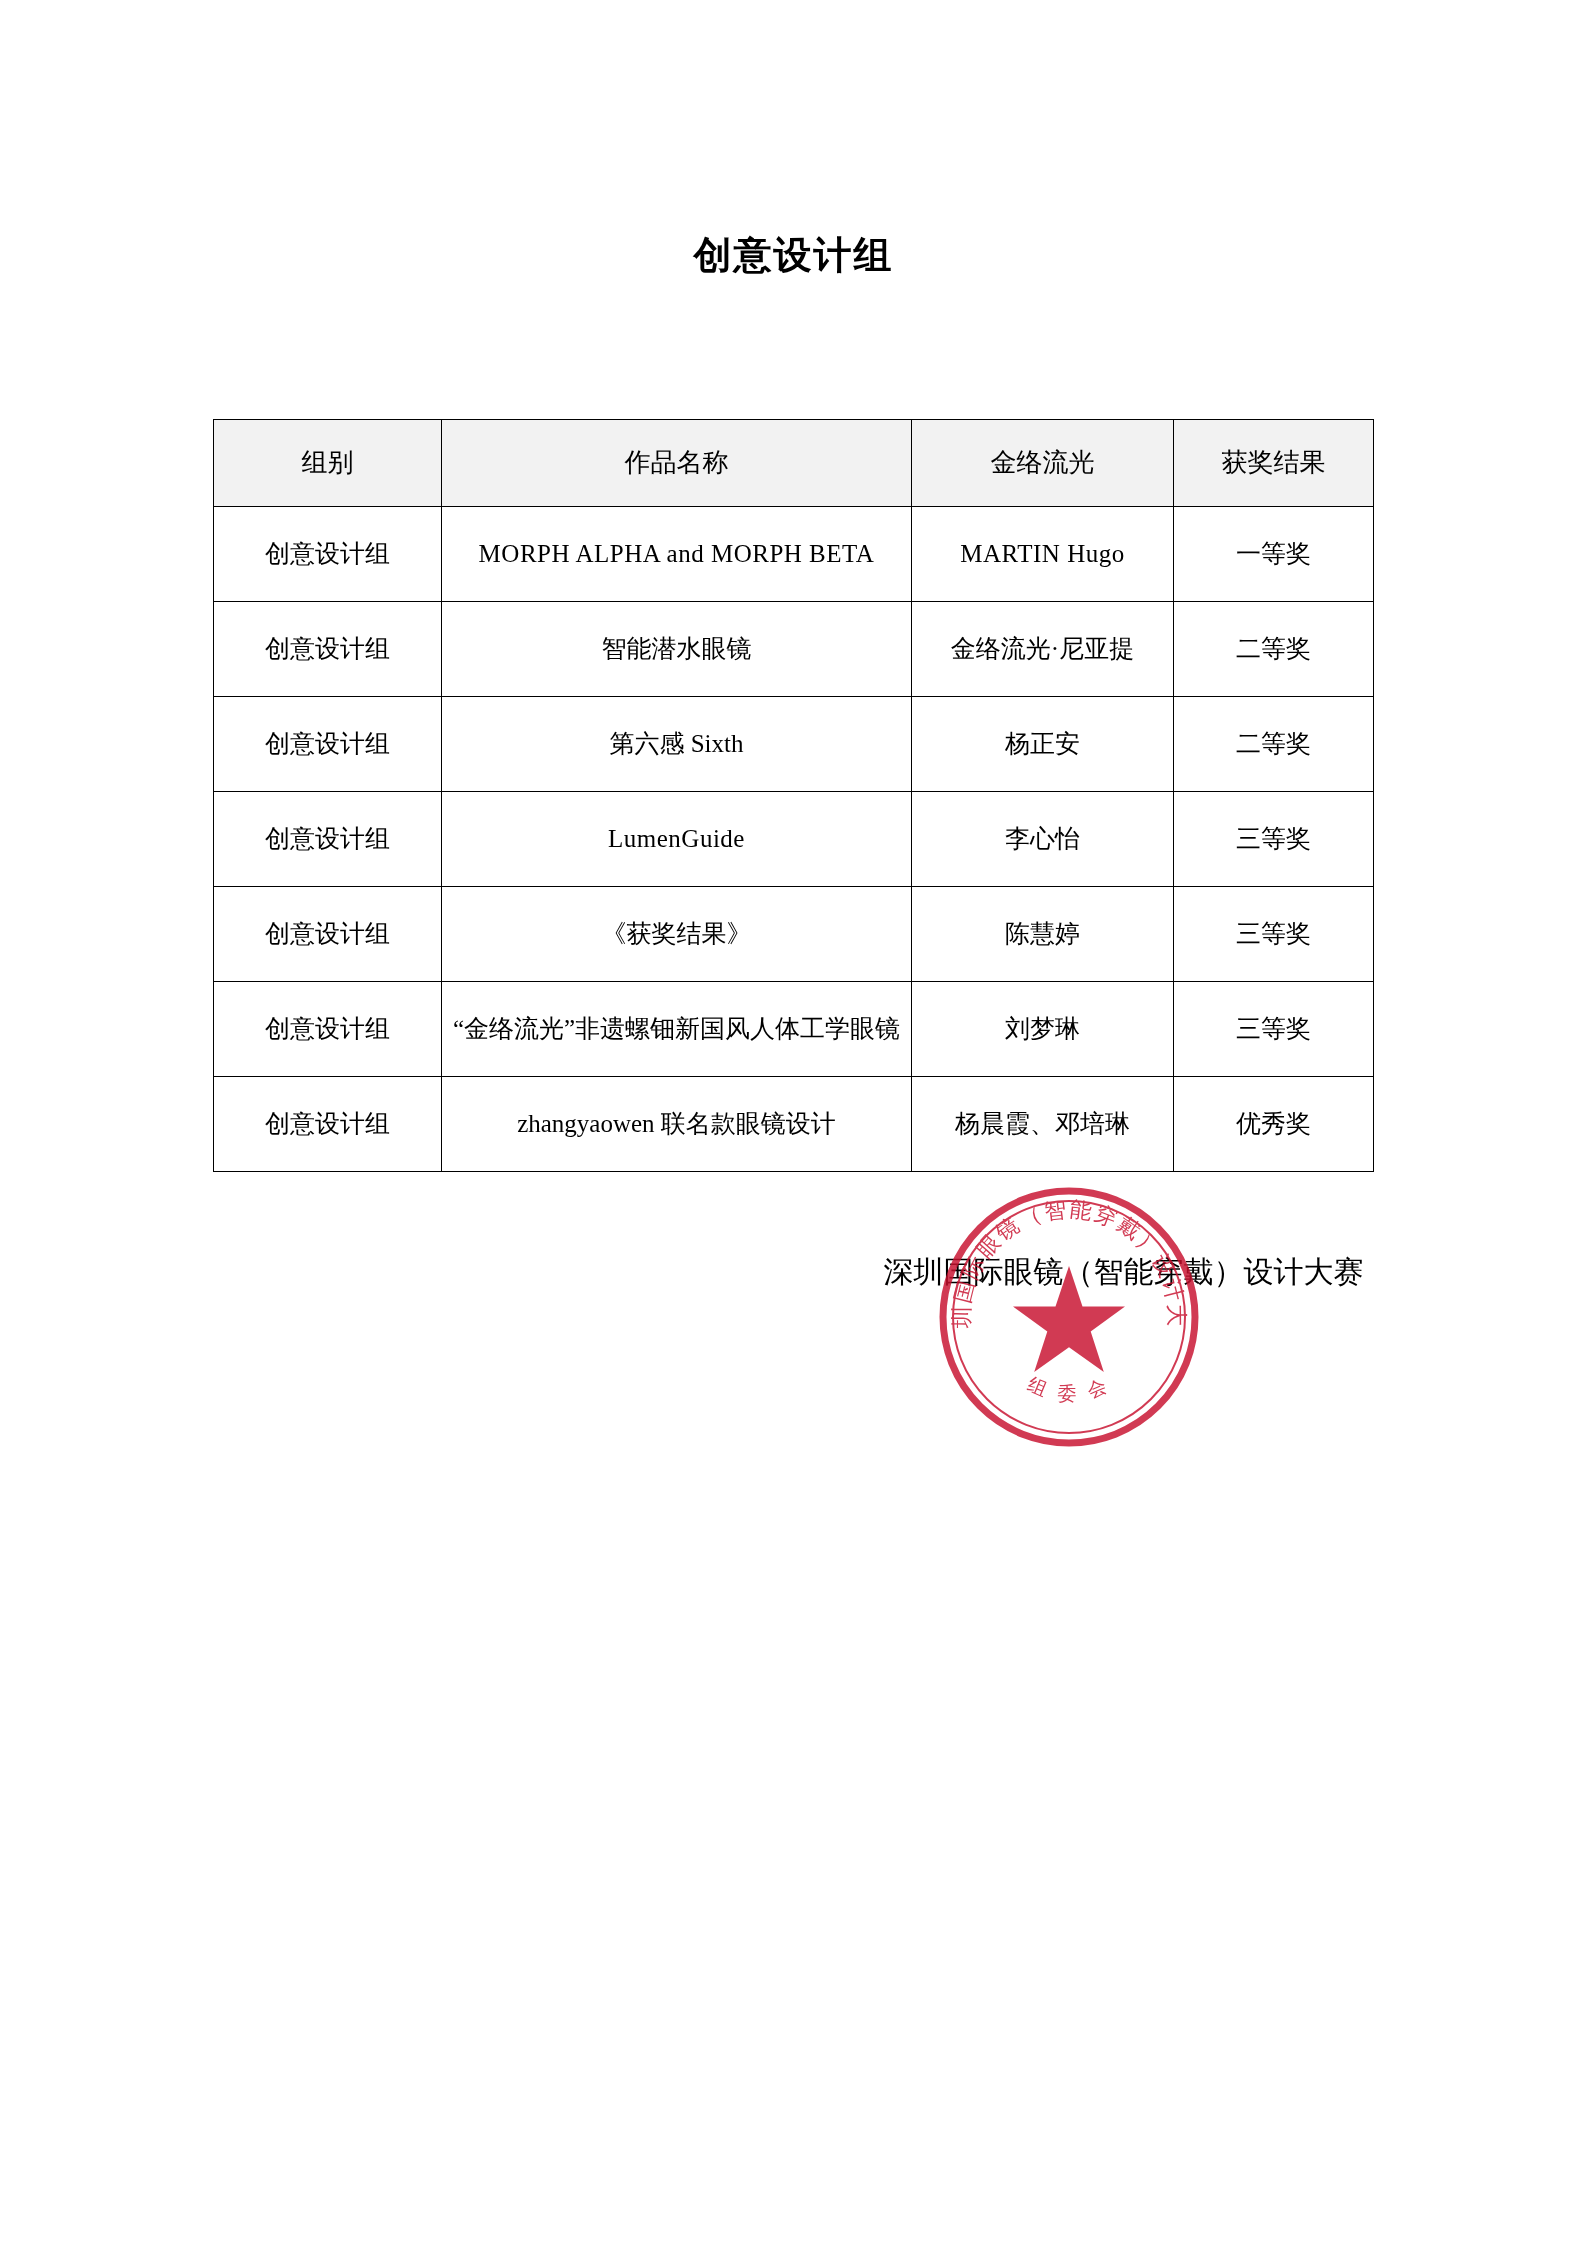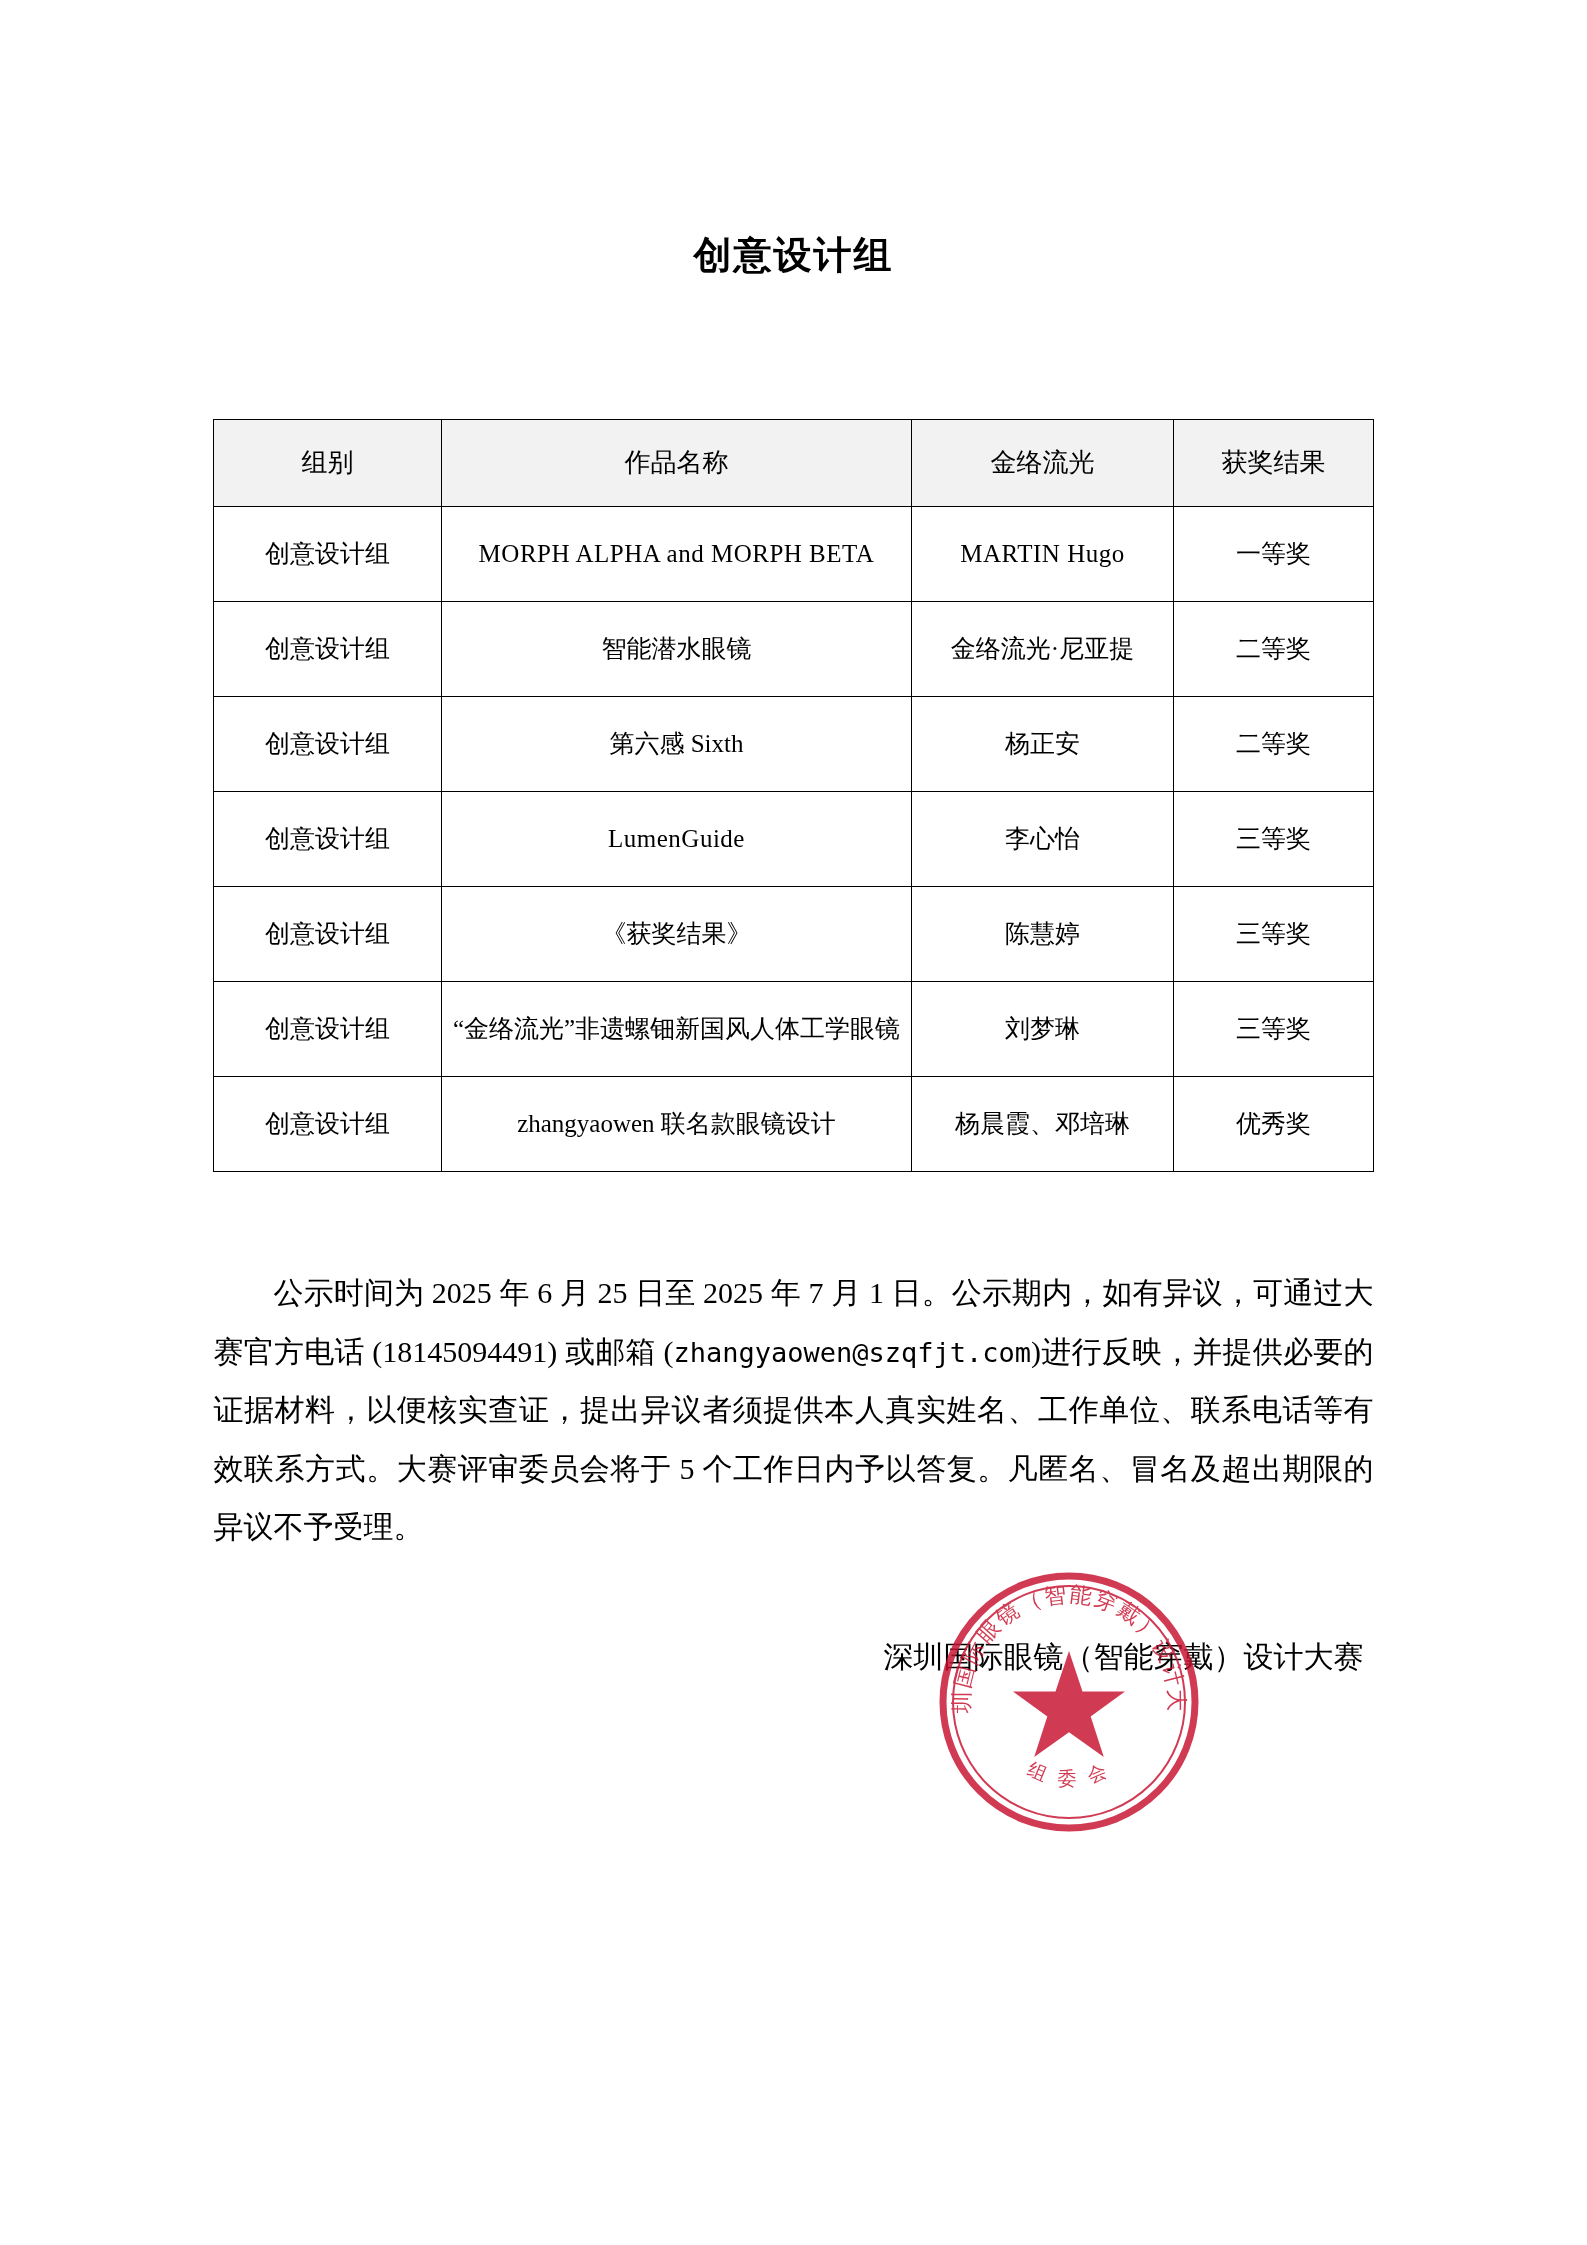--- a/index.html
+++ b/index.html
@@ -172,21 +172,20 @@
         </tr>
         <tr>
           <td class="cell-mixed">创意设计组</td>
           <td class="cell-mixed">zhangyaowen 联名款眼镜设计</td>
           <td class="cell-mixed">杨晨霞、邓培琳</td>
           <td class="cell-mixed">优秀奖</td>
         </tr>
       </tbody>
   </table>
 
-  <p class="body-text"><span>公示时间为 2025 年 6 月 25 日至 2025 年 7 月 1 日。公示期内，如有异议，可通过大赛官方电话 (18145094491) 或邮箱 (</span><span class="mono">zhangyaowen@szqfjt.com</span><span>)进行反映，并提供必要的证据材料，以便核实查证，提出异议者须提供本人真实姓名、工作单位、联系电话等有效联系方式。大赛评审委员会将于 5 个工作日内予以答复。凡匿名、冒名及超出期限的异议不予受理。</span></p>
 
   <div class="signature">
     <span class="line">深圳国际眼镜（智能穿戴）设计大赛</span>
 
     <svg class="seal" viewBox="0 0 270 270" aria-hidden="true">
       <defs>
         <path id="sealTopArc" d="M 35,135 A 100,100 0 0 1 235,135"></path>
         <path id="sealBottomArc" d="M 52,135 A 83,83 0 0 0 218,135"></path>
       </defs>
       <g opacity="0.82">

